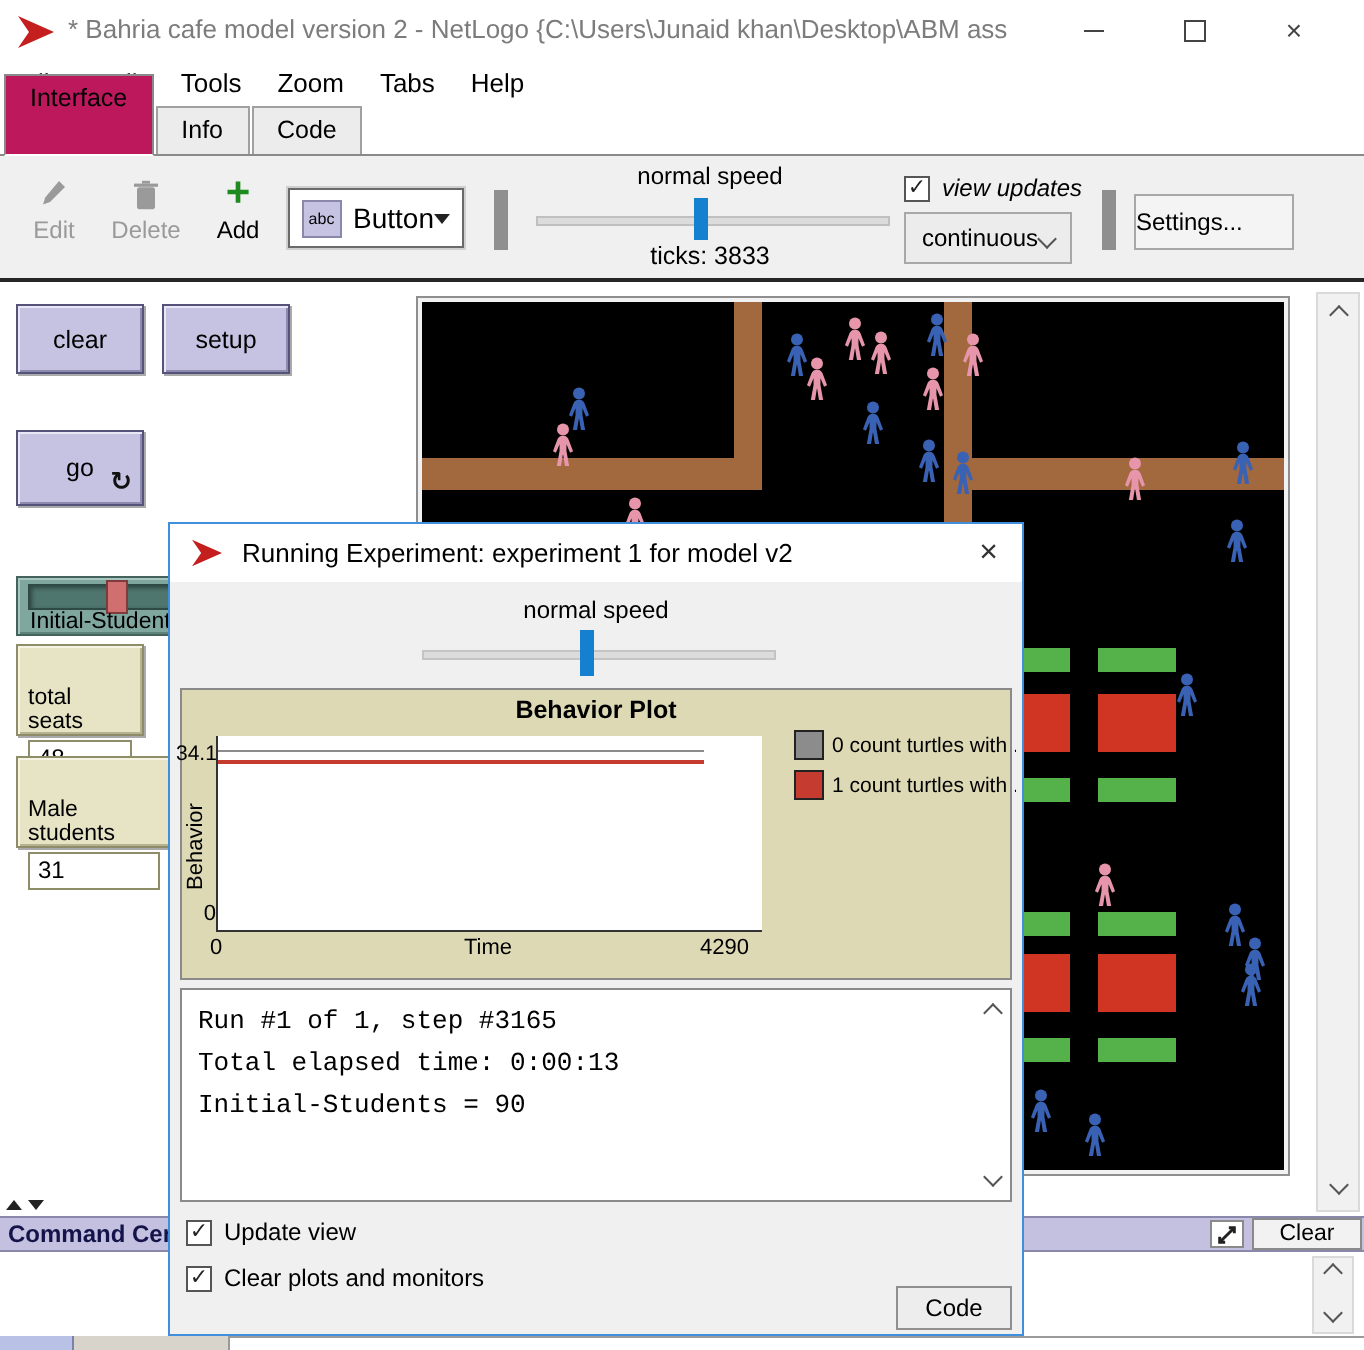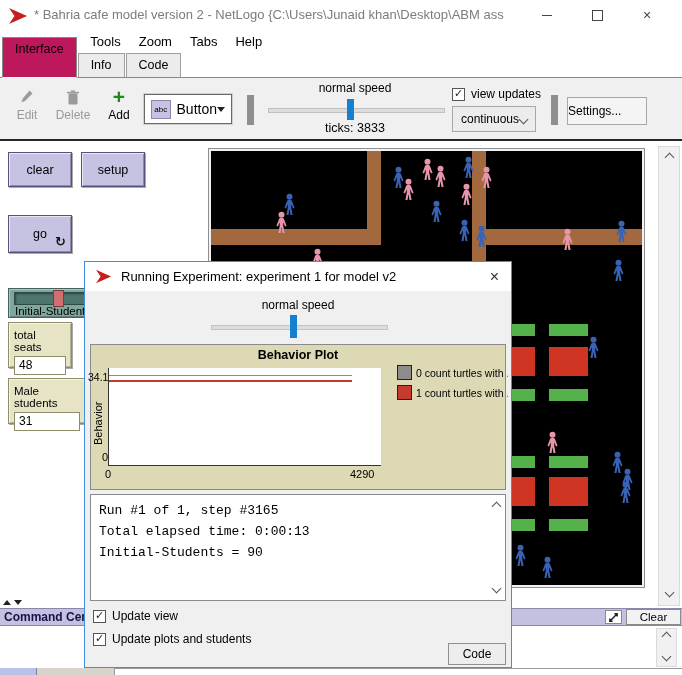--- a/index.html
+++ b/index.html
@@ -39,37 +39,37 @@
   .tb-sep{position:absolute;top:17px;width:7px;height:30px;background:#8f8f8f;}
   #tb-sep1{left:247px;} #tb-sep2{left:551px;}
   #tb-speed-label{position:absolute;left:267px;top:3px;width:176px;text-align:center;font-size:12px;color:#000;}
   #tb-speed-track{position:absolute;left:268px;top:30px;width:175px;height:3px;background:#dcdcdc;border:1px solid #c0c0c0;}
   #tb-speed-handle{position:absolute;left:347px;top:21px;width:7px;height:21px;background:#1580d0;}
   #tb-ticks{position:absolute;left:267px;top:43px;width:176px;text-align:center;font-size:12.5px;color:#000;}
   .checkrow{display:flex;align-items:center;}
   .checkbox{width:13px;height:13px;background:#fff;border:1px solid #555;display:flex;align-items:center;justify-content:center;box-sizing:border-box;}
   .checkmark{font-family:"DejaVu Sans",sans-serif;font-size:11px;line-height:1;color:#222;margin-top:-1px;}
   #tb-viewupd{position:absolute;left:452px;top:9px;}
-  #tb-viewupd .cklabel{margin-left:6px;font-size:12px;color:#000;}
+  #tb-viewupd .cklabel{margin-left:6px;font-size:12px;color:#000;font-style:italic;}
   #tb-mode-dd{position:absolute;left:452px;top:28px;width:84px;height:26px;background:#ececec;border:1px solid #a8a8a8;display:flex;align-items:center;padding:0 8px;box-sizing:border-box;font-size:12px;}
   .chev{display:inline-block;width:6px;height:6px;border-right:1.6px solid #555;border-bottom:1.6px solid #555;}
   .chev.up{transform:rotate(-135deg);} .chev.down{transform:rotate(45deg);}
   #tb-settings{position:absolute;left:567px;top:19px;width:78px;height:26px;background:#f4f4f4;border:1px solid #a8a8a8;display:flex;align-items:center;justify-content:flex-start;font-size:12px;}
 
   
   .nl-btn{position:absolute;background:#c6c2e2;border:1px solid #55537a;box-shadow:inset 1px 1px 0 #e9e7f5,inset -1px -1px 0 #8d8ab0,1px 1px 0 #aaa;display:flex;align-items:center;justify-content:center;font-size:12.5px;}
   #btn-clear{left:8px;top:152px;width:62px;height:33px;}
   #btn-setup{left:81px;top:152px;width:62px;height:33px;}
   #btn-go{left:8px;top:215px;width:62px;height:36px;}
   #go-repeat{position:absolute;right:5px;bottom:3px;font-family:"DejaVu Sans",sans-serif;font-size:13px;font-weight:bold;color:#111;}
   #slider{position:absolute;left:8px;top:288px;width:112px;height:30px;background:#7fa79e;border:1px solid #44635d;box-shadow:inset 1px 1px 0 #a8c6bf,inset -1px -1px 0 #5d837b;box-sizing:border-box;}
   #slider-track{position:absolute;left:5px;top:3px;width:100px;height:11px;background:#4e756e;border:1px solid #2f4a45;box-shadow:inset 1px 1px 2px rgba(0,0,0,0.4);}
   #slider-handle{position:absolute;left:44px;top:1px;width:9px;height:15px;background:#cf6f6f;border:1px solid #7e3b3b;}
   #slider-label{position:absolute;left:6px;top:16px;font-size:11.5px;white-space:nowrap;}
-  .monitor{position:absolute;background:#e7e4c6;border:1px solid #8f8c6a;box-shadow:inset 1px 1px 0 #f6f4e2,inset -1px -1px 0 #b5b28e,1px 1px 0 #aaa;padding:6px 5px;box-sizing:border-box;font-size:11.5px;}
+  .monitor{position:absolute;background:#e7e4c6;border:1px solid #8f8c6a;box-shadow:inset 1px 1px 0 #f6f4e2,inset -1px -1px 0 #b5b28e,1px 1px 0 #aaa;padding:20px 5px;box-sizing:border-box;font-size:11.5px;}
   #monitor-0{left:8px;top:322px;width:64px;height:46px;}
   #monitor-1{left:8px;top:378px;width:78px;height:46px;}
   .monitor .val{background:#fff;border:1px solid #8f8c6a;margin-top:3px;height:17px;line-height:17px;padding-left:4px;font-size:12px;}
 
   
   #world-frame{position:absolute;left:208px;top:148px;width:437px;height:440px;background:#f2f2f2;border:1px solid #8f8f8f;box-sizing:border-box;}
   #world{position:absolute;left:2px;top:2px;width:431px;height:434px;background:#000;overflow:hidden;}
   .wall,.seat-rect{position:absolute;}
   .person{position:absolute;width:15px;height:23px;}
 
@@ -400,20 +400,21 @@
     <div id="plot-panel">
       <div id="plot-title">Behavior Plot</div>
       <div id="plot-area">
           <div class="plot-line" style="top: 6.8px; width: 243px; background: rgb(140, 140, 140);"></div>
           <div class="plot-line" style="top: 12.1px; width: 243px; background: rgb(198, 59, 47);"></div>
         </div>
       <div id="plot-ymax">34.1</div>
       <div id="plot-ymin">0</div>
       <div id="plot-ylabel">Behavior</div>
       <div id="plot-x0">0</div>
+      <div id="plot-xlabel">Time</div>
       <div id="plot-xmax">4290</div>
       <div id="plot-legend">
           <div class="legend-item">
             <span class="legend-swatch" style="background: rgb(140, 140, 140);"></span>
             <span class="legend-text">0 count turtles with ...</span>
           </div>
           <div class="legend-item">
             <span class="legend-swatch" style="background: rgb(198, 59, 47);"></span>
             <span class="legend-text">1 count turtles with ...</span>
           </div>
@@ -433,20 +434,20 @@
     <div id="dlg-check-0" class="checkrow dlg-check">
       <span class="checkbox">
           <span class="checkmark">✓</span>
         </span>
       <span class="cklabel">Update view</span>
     </div>
     <div id="dlg-check-1" class="checkrow dlg-check">
       <span class="checkbox">
           <span class="checkmark">✓</span>
         </span>
-      <span class="cklabel">Update plots and students</span>
+      <span class="cklabel">Clear plots and monitors</span>
     </div>
     <div id="dlg-abort">
         <span>Code</span>
       </div>
   </div>
 
 </div>
 
 </body></html>

